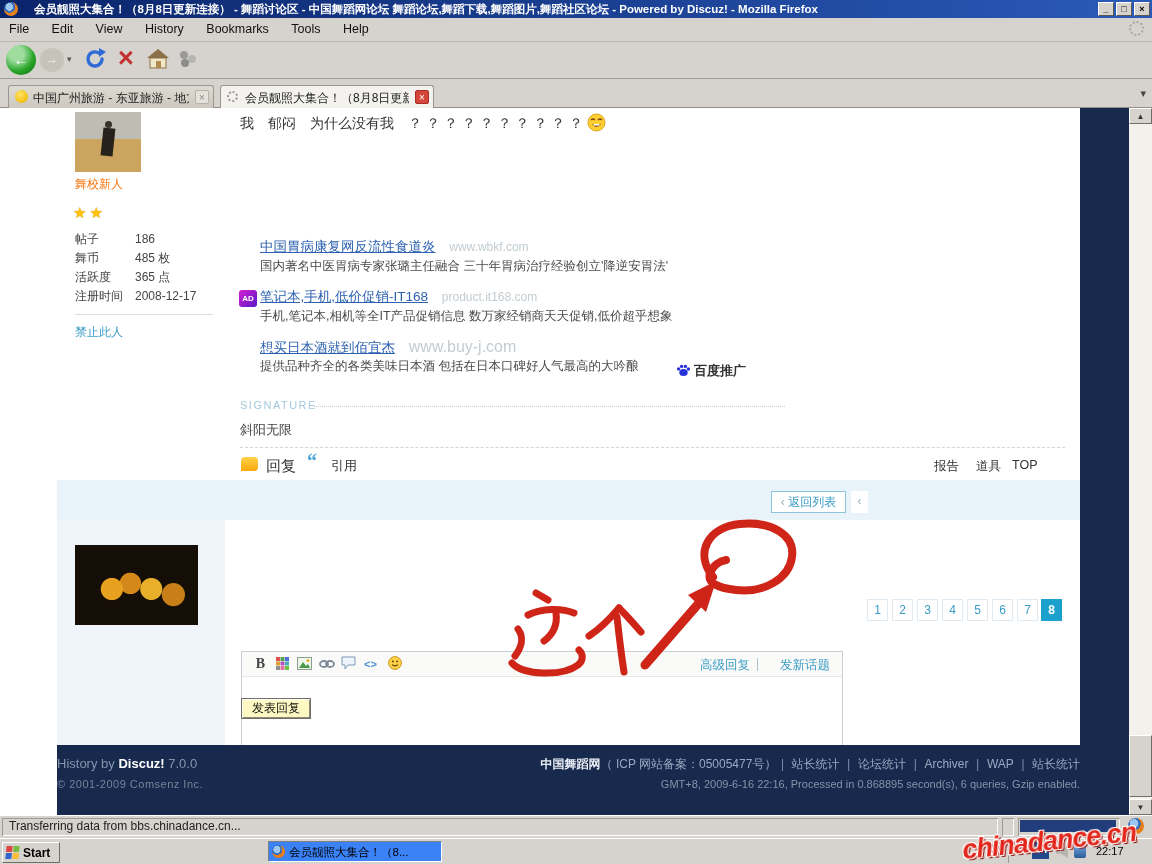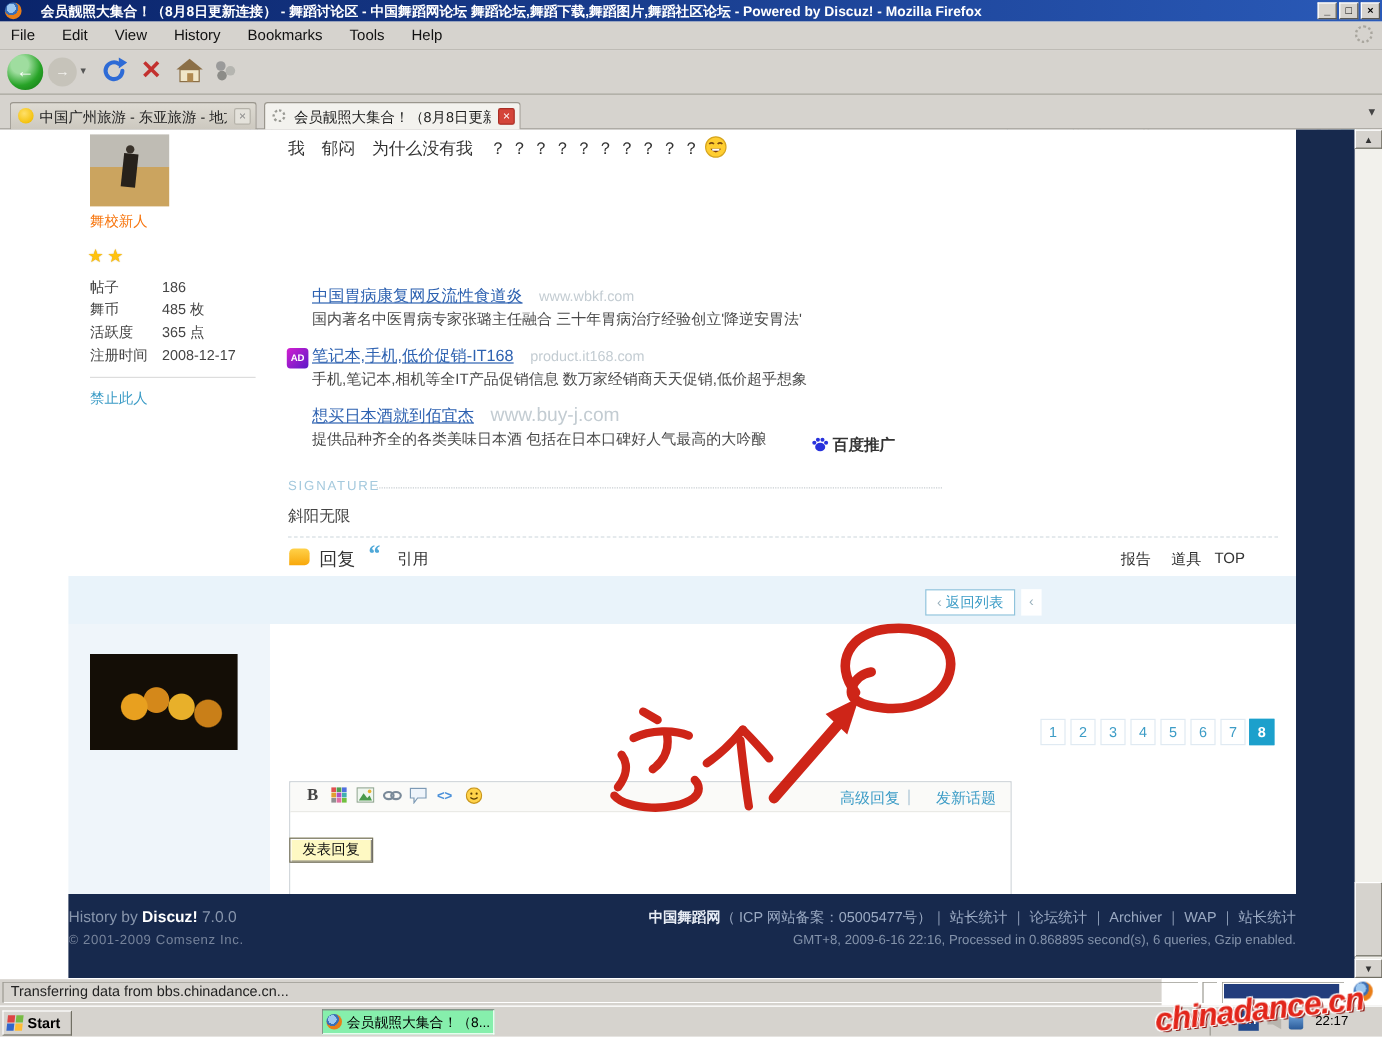--- a/index.html
+++ b/index.html
@@ -303,41 +303,41 @@
     <div class="abs nowrap" style="left:420px;top:33px;width:603px;text-align:right;font-size:11px;color:#8493ab;">GMT+8, 2009-6-16 22:16, Processed in 0.868895 second(s), 6 queries, Gzip enabled.</div>
   </div>
 
   <div class="abs" style="left:1129px;top:0;width:23px;height:707px;background:#f2f1ec;">
     <div class="abs raised" style="left:0;top:0;width:23px;height:16px;text-align:center;font-size:8px;line-height:15px;color:#333;">▲</div>
     <div class="abs raised" style="left:0;top:627px;width:23px;height:62px;"></div>
     <div class="abs raised" style="left:0;top:691px;width:23px;height:16px;text-align:center;font-size:8px;line-height:15px;color:#333;">▼</div>
   </div>
 </div>
 
-<div class="abs" style="left:0;top:815px;width:968px;height:23px;background:#d6d3ce;border-top:1px solid #fff;">
+<div class="abs" style="left:0;top:815px;width:1152px;height:23px;background:#d6d3ce;border-top:1px solid #fff;">
   <div class="abs sunken nowrap" style="left:2px;top:2px;width:996px;height:18px;font-size:12px;color:#222;line-height:17px;padding-left:7px;">Transferring data from bbs.chinadance.cn...</div>
   <div class="abs sunken" style="left:1002px;top:2px;width:12px;height:18px;"></div>
   <div class="abs sunken" style="left:1018px;top:2px;width:102px;height:18px;">
     <div class="abs" style="left:2px;top:2px;width:96px;height:12px;background:#223d7c;"></div>
   </div>
   <div class="abs fficon" style="left:1128px;top:818px;width:16px;height:16px;position:fixed;"></div>
 </div>
 
 <div class="abs" style="left:0;top:838px;width:1152px;height:26px;background:#d6d3ce;border-top:1px solid #fff;">
   <div class="abs raised" style="left:2px;top:3px;width:58px;height:21px;">
     <div class="abs" style="left:3px;top:3px;width:13px;height:13px;display:grid;grid-template-columns:6px 6px;grid-gap:1px;transform:skewX(-6deg);">
       <div style="background:#d44;"></div>
         <div style="background:#7b4;"></div>
         <div style="background:#36c;"></div>
         <div style="background:#fb3;"></div>
     </div>
     <span class="abs" style="left:20px;top:3px;font-size:12px;font-weight:bold;color:#000;">Start</span>
   </div>
 
-  <div class="abs" style="left:268px;top:841px;width:144px;height:21px;background:#86efac;border:1px solid;border-color:#808080 #fff #fff #808080;position:fixed;">
+  <div class="abs" style="left:268px;top:841px;width:174px;height:21px;background:#3b82f6;border:1px solid;border-color:#808080 #fff #fff #808080;position:fixed;">
     <div class="abs fficon" style="left:3px;top:3px;width:13px;height:13px;"></div>
     <span class="abs nowrap" style="left:20px;top:3px;width:142px;font-size:11.5px;color:#000;">会员靓照大集合！（8...</span>
   </div>
   <div class="abs" style="left:1008px;top:2px;height:22px;border-left:1px solid #9c9a92;"></div>
   <div class="abs" style="left:1032px;top:842px;width:17px;height:17px;background:#234a8c;color:#fff;font-size:9px;font-weight:bold;text-align:center;line-height:16px;position:fixed;">CH</div>
   <div class="trayicon" style="left:1056px;background:#b8b5ae;clip-path:polygon(0 35%, 40% 35%, 100% 0, 100% 100%, 40% 65%, 0 65%);position:fixed;top:846px;"></div>
   <div class="trayicon" style="left:1074px;background:linear-gradient(#6aa0d8,#2a5a98);border-radius:2px;position:fixed;top:846px;"></div>
   <div class="abs" style="left:1096px;top:845px;font-size:11px;color:#000;position:fixed;">22:17</div>
 </div>
 

